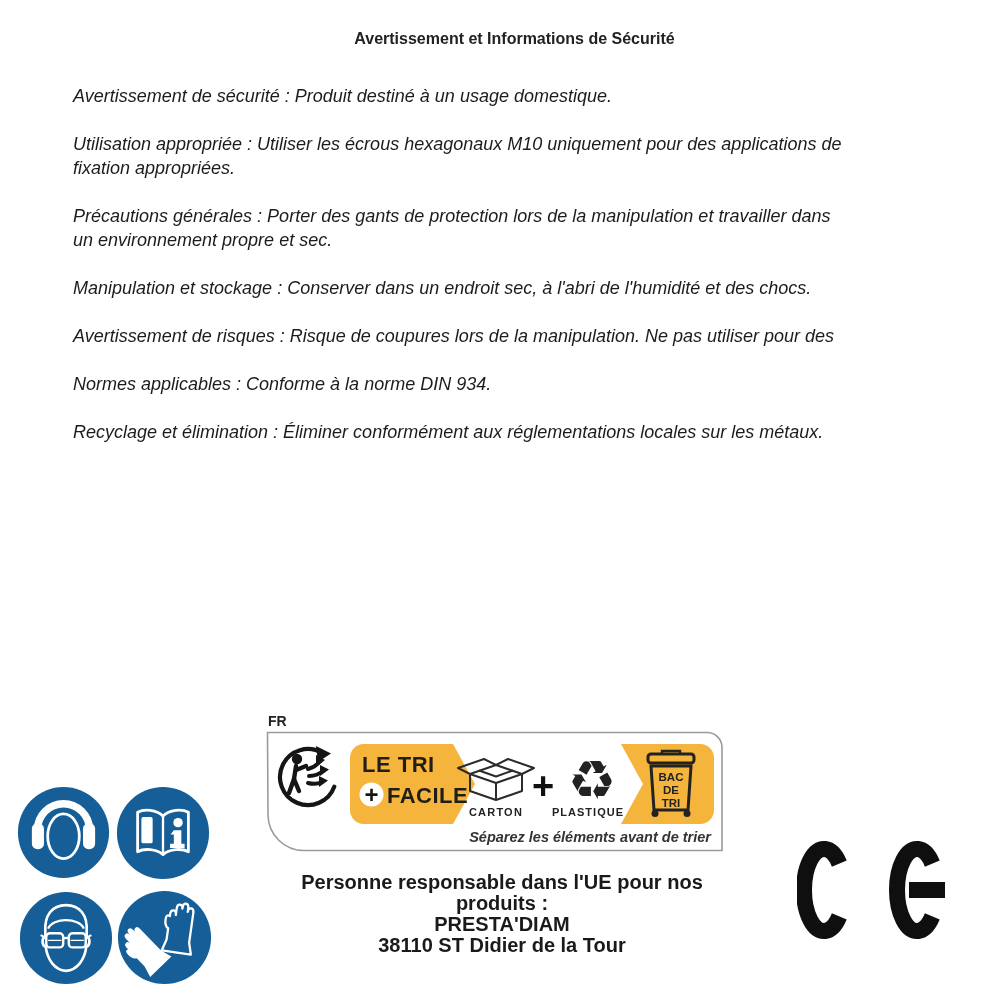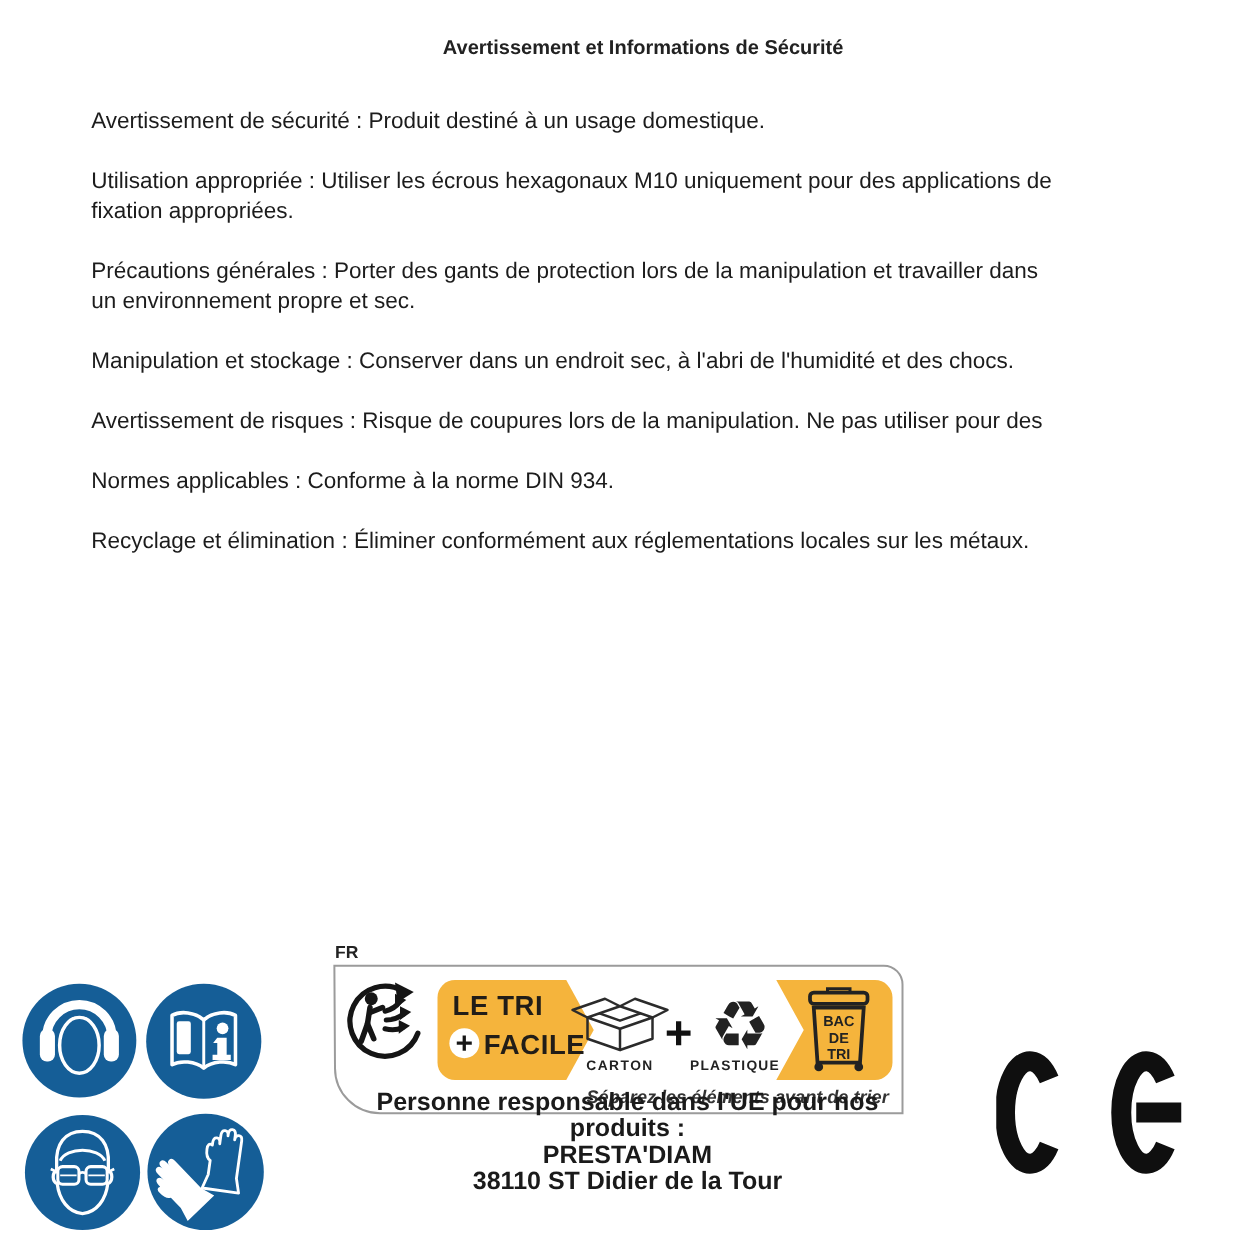--- a/index.html
+++ b/index.html
@@ -6,23 +6,23 @@
   .canvas{
     position:relative;width:1005px;height:1005px;background:#ffffff;
     font-family:"Liberation Sans",sans-serif;color:#1b1b1b;overflow:hidden;
   }
   .title{
     position:absolute;top:30px;left:0;width:100%;text-align:center;
     font-size:16px;font-weight:bold;color:#222;padding-left:12px;
   }
   .bodytext{position:absolute;left:73px;top:84px;font-size:18px;line-height:24px;color:#1c1c1c;}
   .para{margin:0 0 24px 0;}
-  .pline{white-space:nowrap;}
+  .pline{white-space:nowrap;font-style:italic;}
   .picto{position:absolute;}
-  .infotri{position:absolute;left:266px;top:713px;margin-top:40px;}
+  .infotri{position:absolute;left:266px;top:713px;}
   .fr{font-size:14px;font-weight:bold;color:#222;margin:0 0 1px 2px;line-height:17px;}
   .address{
     position:absolute;top:872px;left:272px;width:460px;text-align:center;
     font-size:20px;font-weight:bold;line-height:21px;color:#1a1a1a;
   }
   .ce{position:absolute;left:797px;top:840px;}
   svg text{font-family:"Liberation Sans",sans-serif;}
 </style>
 </head>
 <body>

